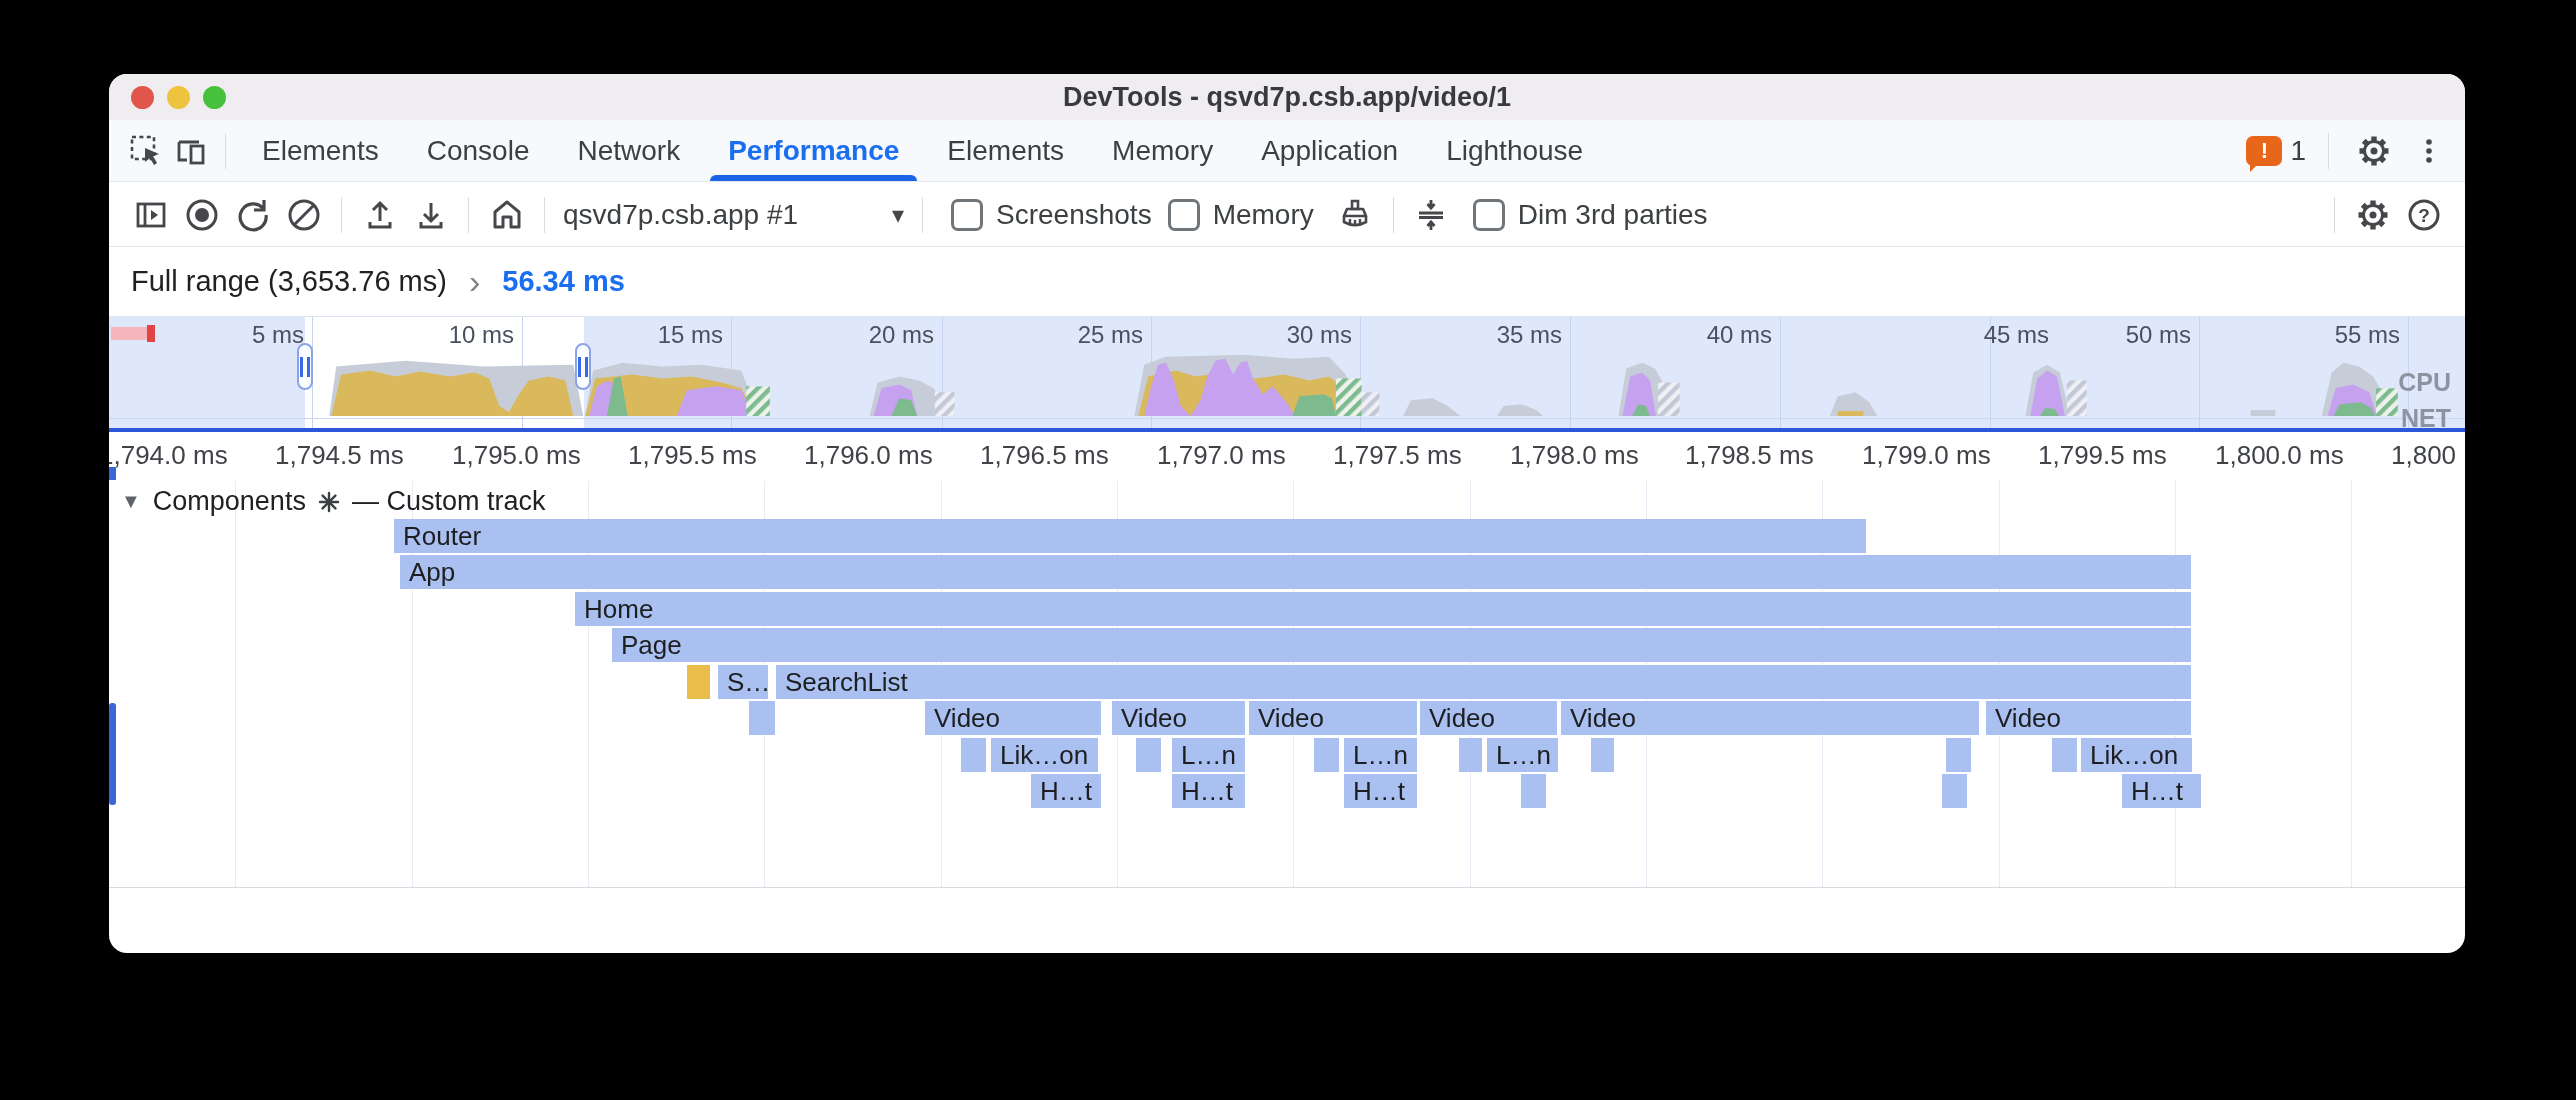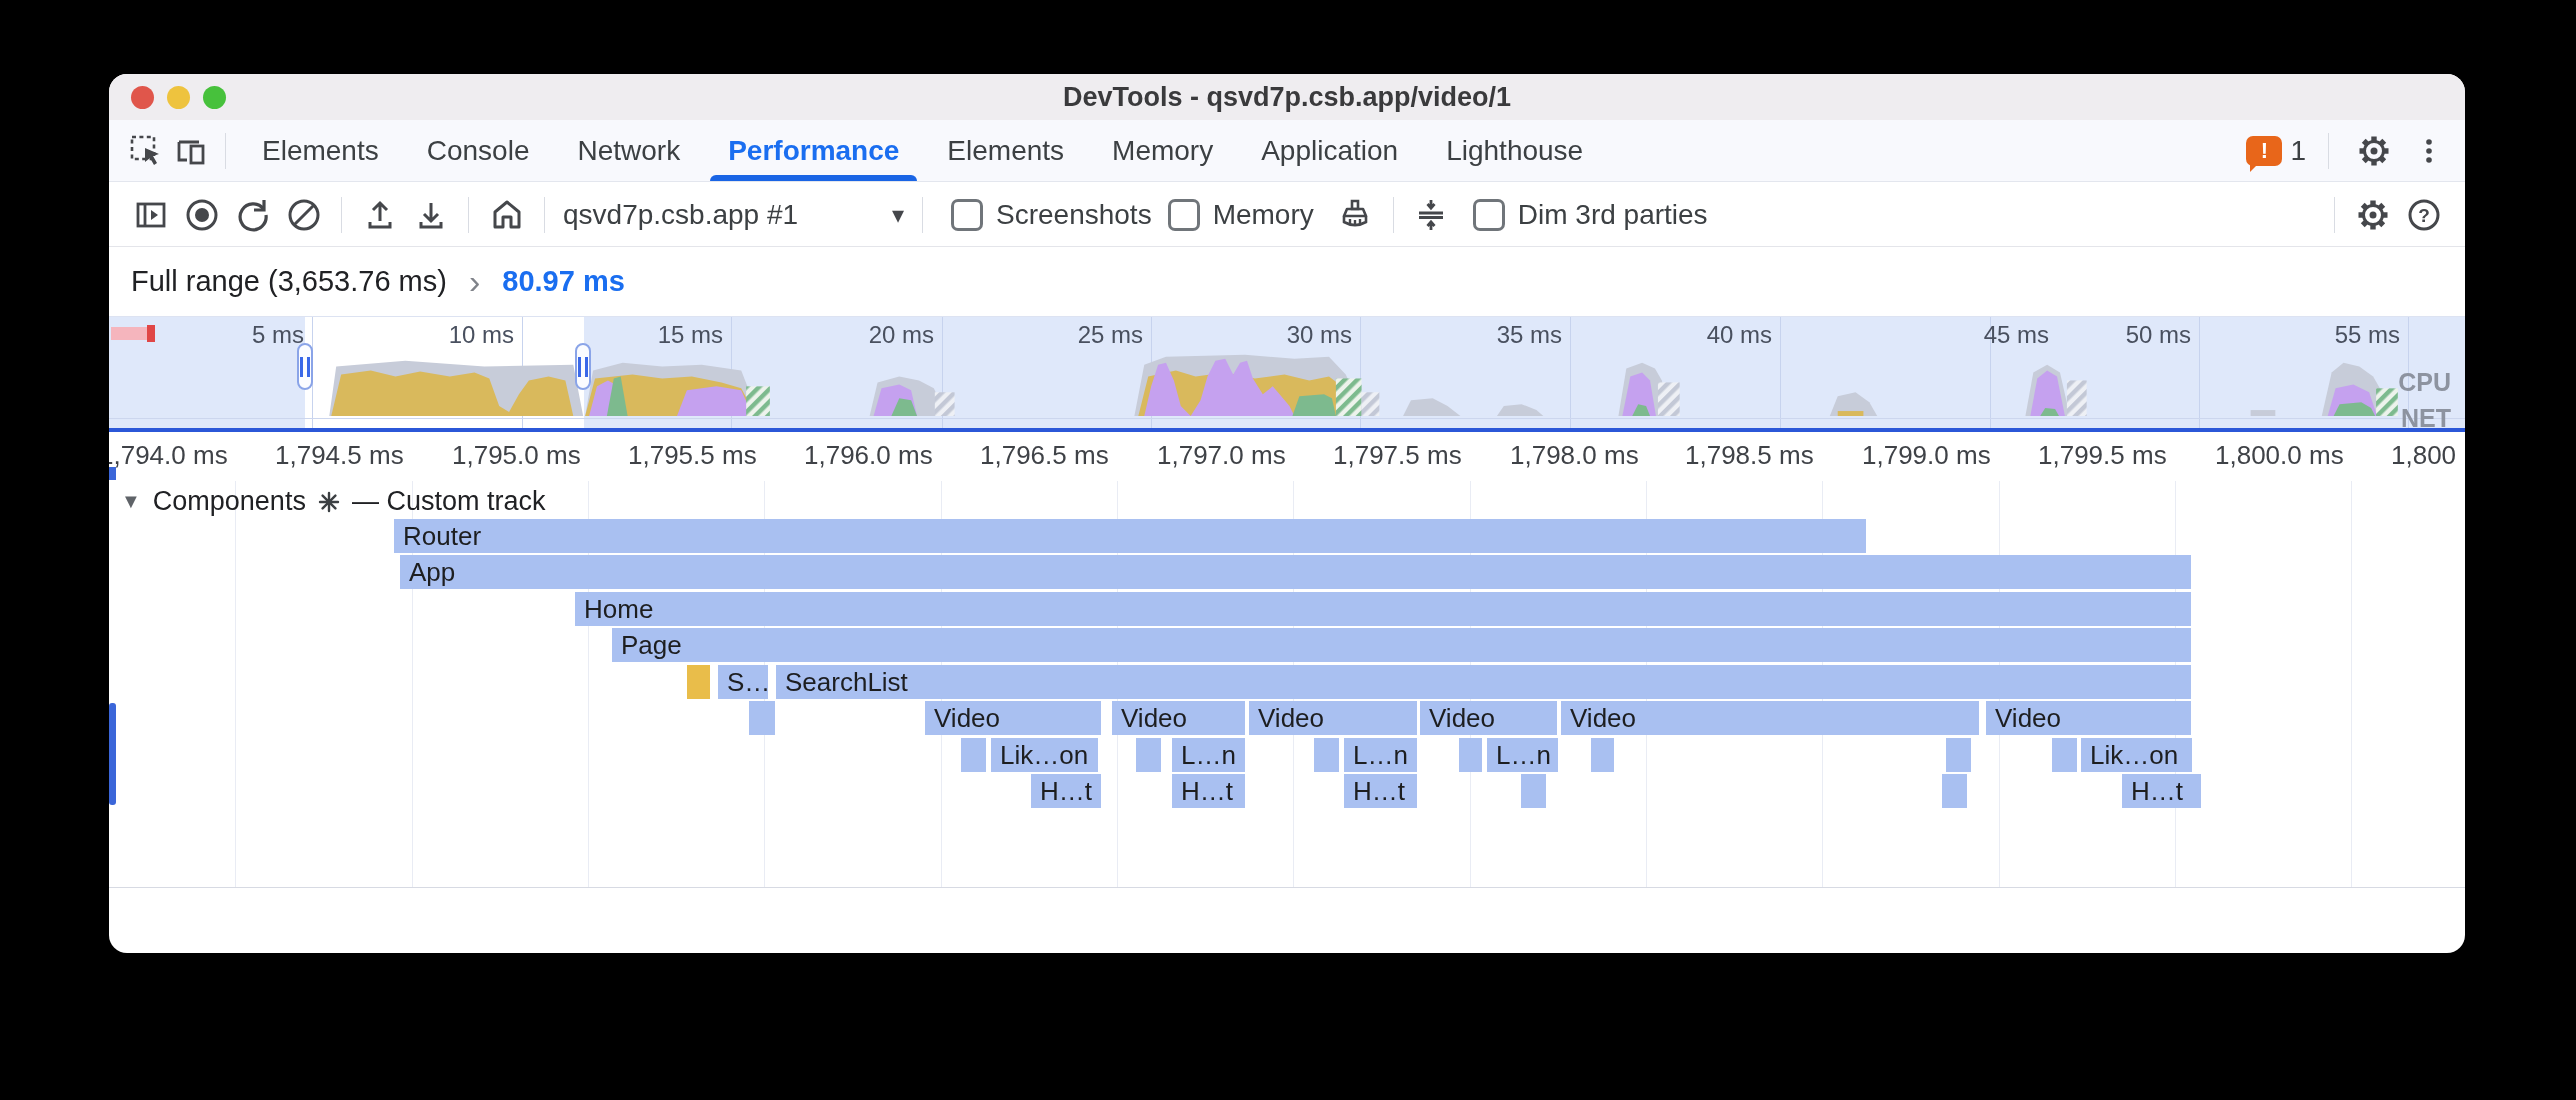--- a/index.html
+++ b/index.html
@@ -254,21 +254,21 @@
             <circle cx="19" cy="19" r="14" fill="none" stroke="#45474b" stroke-width="3"></circle>
             <text x="19" y="26" text-anchor="middle" font-size="19" font-weight="bold" fill="#45474b" font-family="Liberation Sans,sans-serif">?</text>
           </svg>
         </div>
       </div>
     </div>
 
     <div class="crumbs">
       <span>Full range (3,653.76 ms)</span>
       <span class="chev">›</span>
-      <span class="selrange">80.97 ms</span>
+      <span class="selrange">56.34 ms</span>
     </div>
 
     <div class="minimap">
       <div class="mm-sel" id="mm-sel" style="left: 196px; width: 279px;"></div>
       <div id="mm-grid-holder">
           <div class="mm-grid" style="left: 203px;"></div>
           <div class="mm-grid" style="left: 413px;"></div>
           <div class="mm-grid" style="left: 622px;"></div>
           <div class="mm-grid" style="left: 833px;"></div>
           <div class="mm-grid" style="left: 1042px;"></div>

